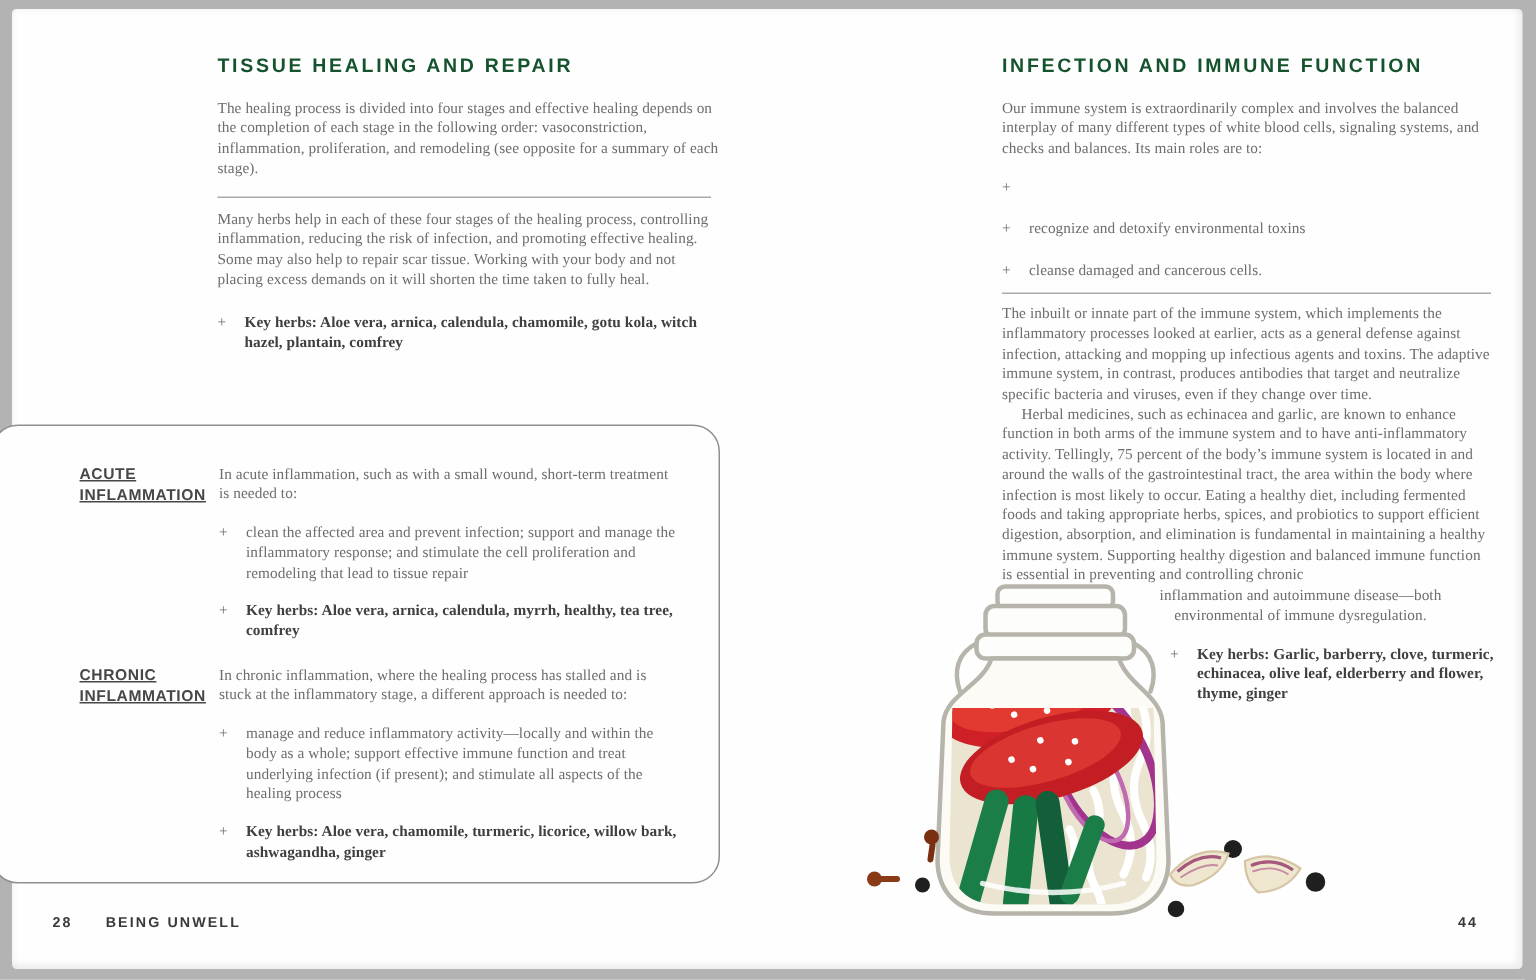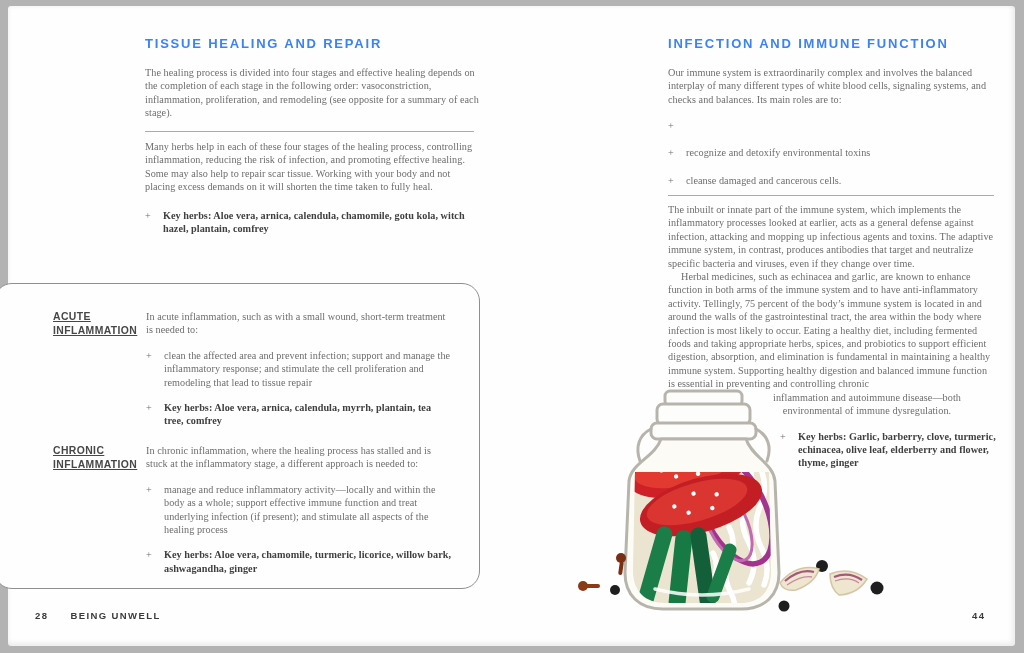--- a/index.html
+++ b/index.html
@@ -2,21 +2,21 @@
 <html><head>
 <meta charset="utf-8">
 <style>
   * { margin:0; padding:0; box-sizing:border-box; }
   html,body { width:1024px; height:653px; background:#b3b3b3; overflow:hidden;
               font-family:"Liberation Sans", sans-serif; }
   .spread { position:absolute; left:8px; top:6px; width:1007px; height:640px;
             background:#fefefe; border-radius:3px;
             box-shadow: inset -3px -3px 5px rgba(0,0,0,.07), inset 2px 2px 3px rgba(0,0,0,.03); }
   .abs { position:absolute; }
-  .h1 { font-size:13px; font-weight:bold; letter-spacing:1.8px; color:#3b82f6; white-space:nowrap; }
+  .h1 { font-size:13px; font-weight:bold; letter-spacing:1.8px; color:#14532d; white-space:nowrap; }
   .body-text { font-size:10.2px; line-height:13.4px; color:#6d6d6d; letter-spacing:.05px;font-family:Liberation Serif, serif; }
   .boldtext { font-weight:bold; color:#3f3f3f; }
   .rule { border-top:1px solid #aaaaaa; height:0; }
   .bullet { display:flex; margin-top:12px; }
   .bullet .plus { width:18px; flex:none; }
   .inflam-box { border:1.2px solid #8f8f8f; border-radius:18px; background:#fefefe; }
   .row-label { font-size:10.4px; font-weight:bold; letter-spacing:.4px; color:#474747;
                line-height:14px; width:90px;text-decoration:underline; }
   .footer { font-size:9.5px; font-weight:bold; letter-spacing:1.4px; color:#3a3a3a; white-space:nowrap; }
   .wrap-lines { text-align:center; margin-left:71px; }
@@ -45,21 +45,21 @@
 
     <div class="abs row-label" style="left:58px; top:26px;">ACUTE INFLAMMATION</div>
     <div class="abs body-text" style="left:151px; top:26px; width:306px;">
       <div>In acute inflammation, such as with a small wound, short-term treatment is needed to:</div>
       <div class="bullet">
         <span class="plus">+</span>
         <span>clean the affected area and prevent infection; support and manage the inflammatory response; and stimulate the cell proliferation and remodeling that lead to tissue repair</span>
       </div>
       <div class="bullet">
         <span class="plus">+</span>
-        <span class="boldtext">Key herbs: Aloe vera, arnica, calendula, myrrh, plantain, tea tree, comfrey</span>
+        <span class="boldtext">Key herbs: Aloe vera, arnica, calendula, myrrh, healthy, tea tree, comfrey</span>
       </div>
     </div>
 
     <div class="abs row-label" style="left:58px; top:160px;">CHRONIC INFLAMMATION</div>
     <div class="abs body-text" style="left:151px; top:160px; width:306px;">
       <div>In chronic inflammation, where the healing process has stalled and is stuck at the inflammatory stage, a different approach is needed to:</div>
       <div class="bullet">
         <span class="plus">+</span>
         <span>manage and reduce inflammatory activity—locally and within the body as a whole; support effective immune function and treat underlying infection (if present); and stimulate all aspects of the healing process</span>
       </div>

